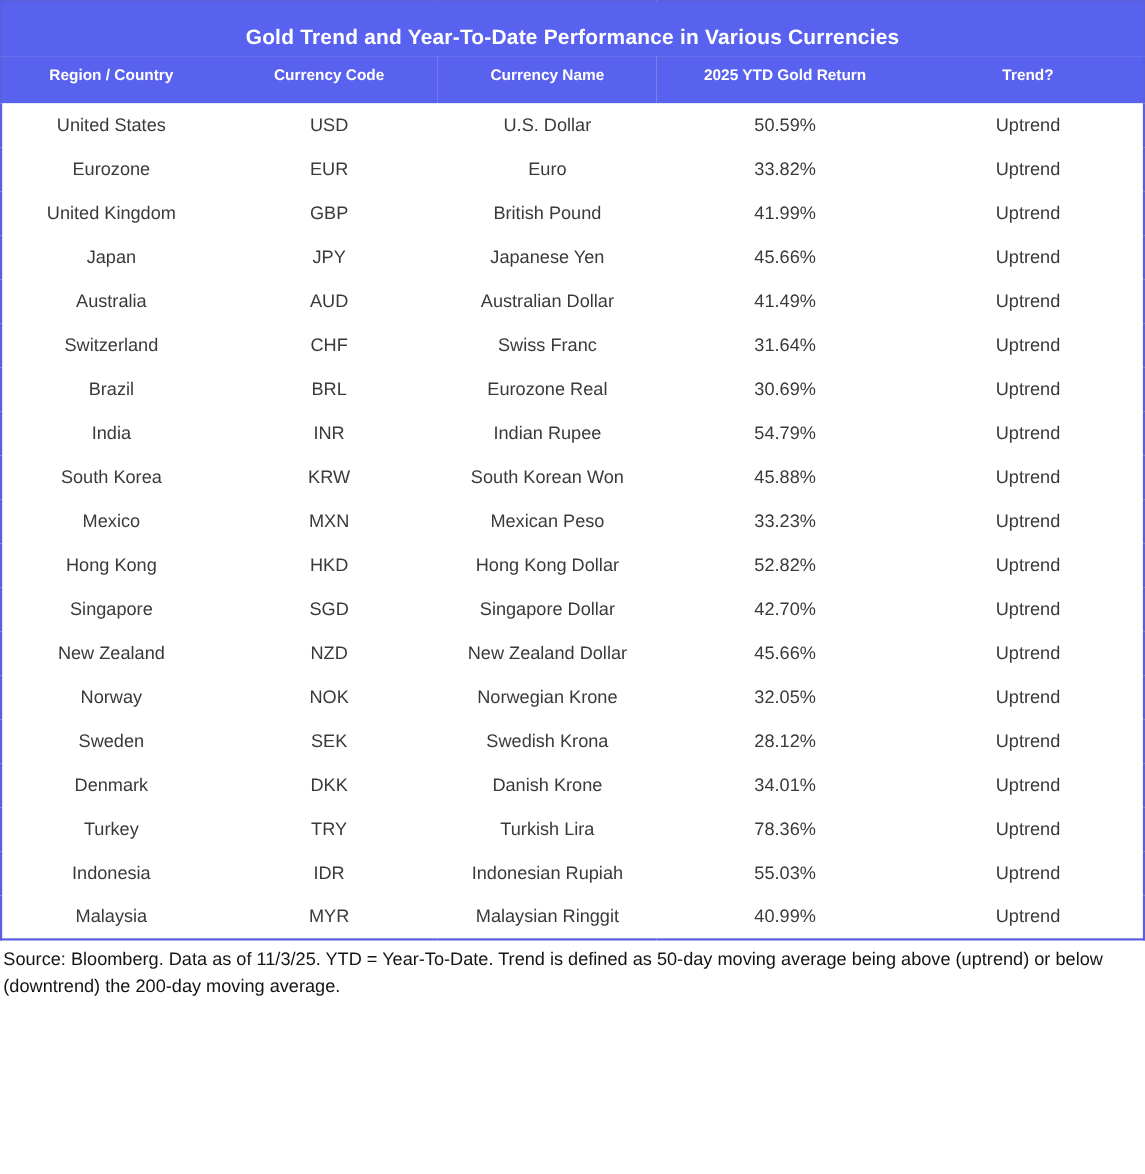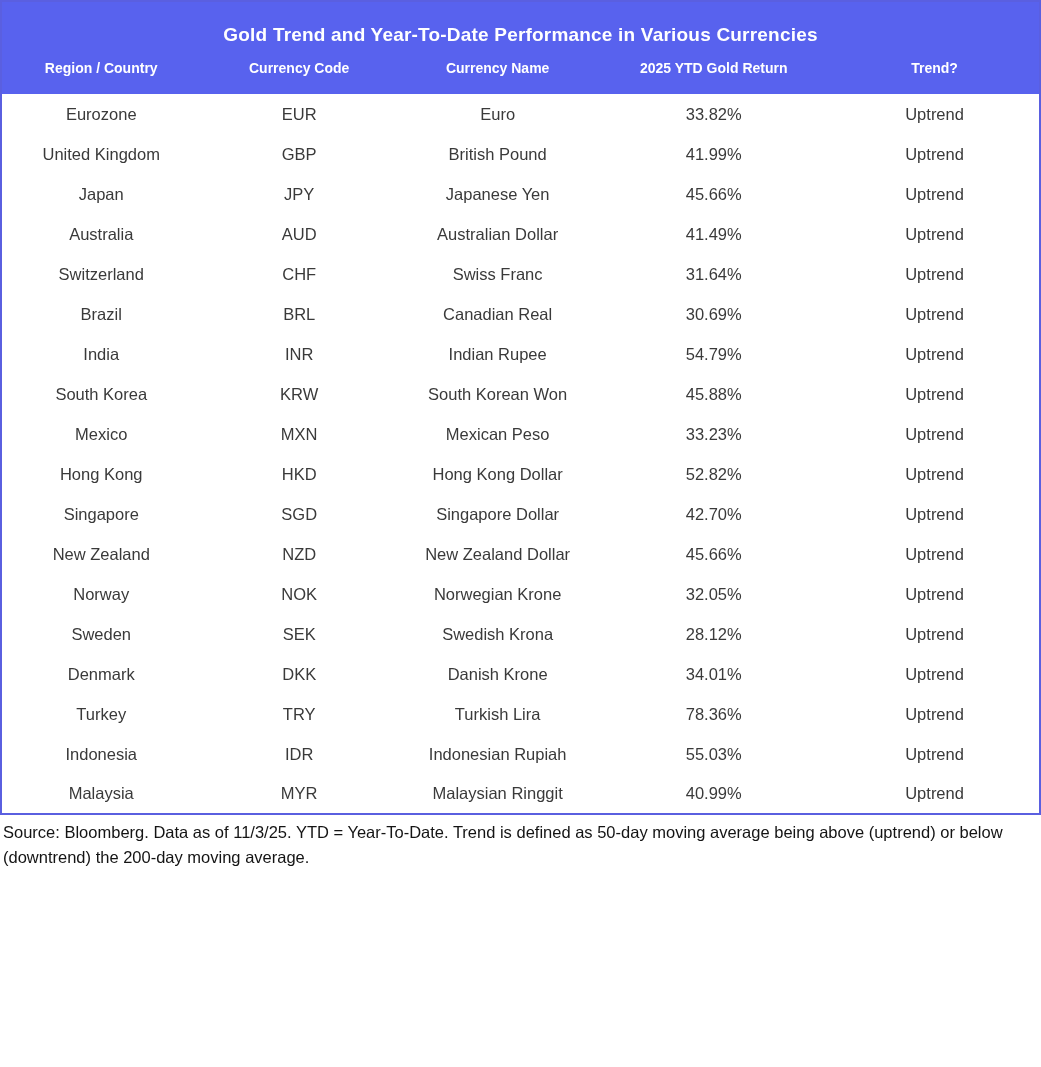--- a/index.html
+++ b/index.html
@@ -80,20 +80,27 @@
       <tr class="cols-row">
         <th>Region / Country</th>
         <th>Currency Code</th>
         <th>Currency Name</th>
         <th>2025 YTD Gold Return</th>
         <th>Trend?</th>
       </tr>
     </thead>
     <tbody>
         <tr>
+          <td>United States</td>
+          <td>USD</td>
+          <td>U.S. Dollar</td>
+          <td>50.59%</td>
+          <td>Uptrend</td>
+        </tr>
+        <tr>
           <td>Eurozone</td>
           <td>EUR</td>
           <td>Euro</td>
           <td>33.82%</td>
           <td>Uptrend</td>
         </tr>
         <tr>
           <td>United Kingdom</td>
           <td>GBP</td>
           <td>British Pound</td>
@@ -117,21 +124,21 @@
         <tr>
           <td>Switzerland</td>
           <td>CHF</td>
           <td>Swiss Franc</td>
           <td>31.64%</td>
           <td>Uptrend</td>
         </tr>
         <tr>
           <td>Brazil</td>
           <td>BRL</td>
-          <td>Canadian Real</td>
+          <td>Eurozone Real</td>
           <td>30.69%</td>
           <td>Uptrend</td>
         </tr>
         <tr>
           <td>India</td>
           <td>INR</td>
           <td>Indian Rupee</td>
           <td>54.79%</td>
           <td>Uptrend</td>
         </tr>

